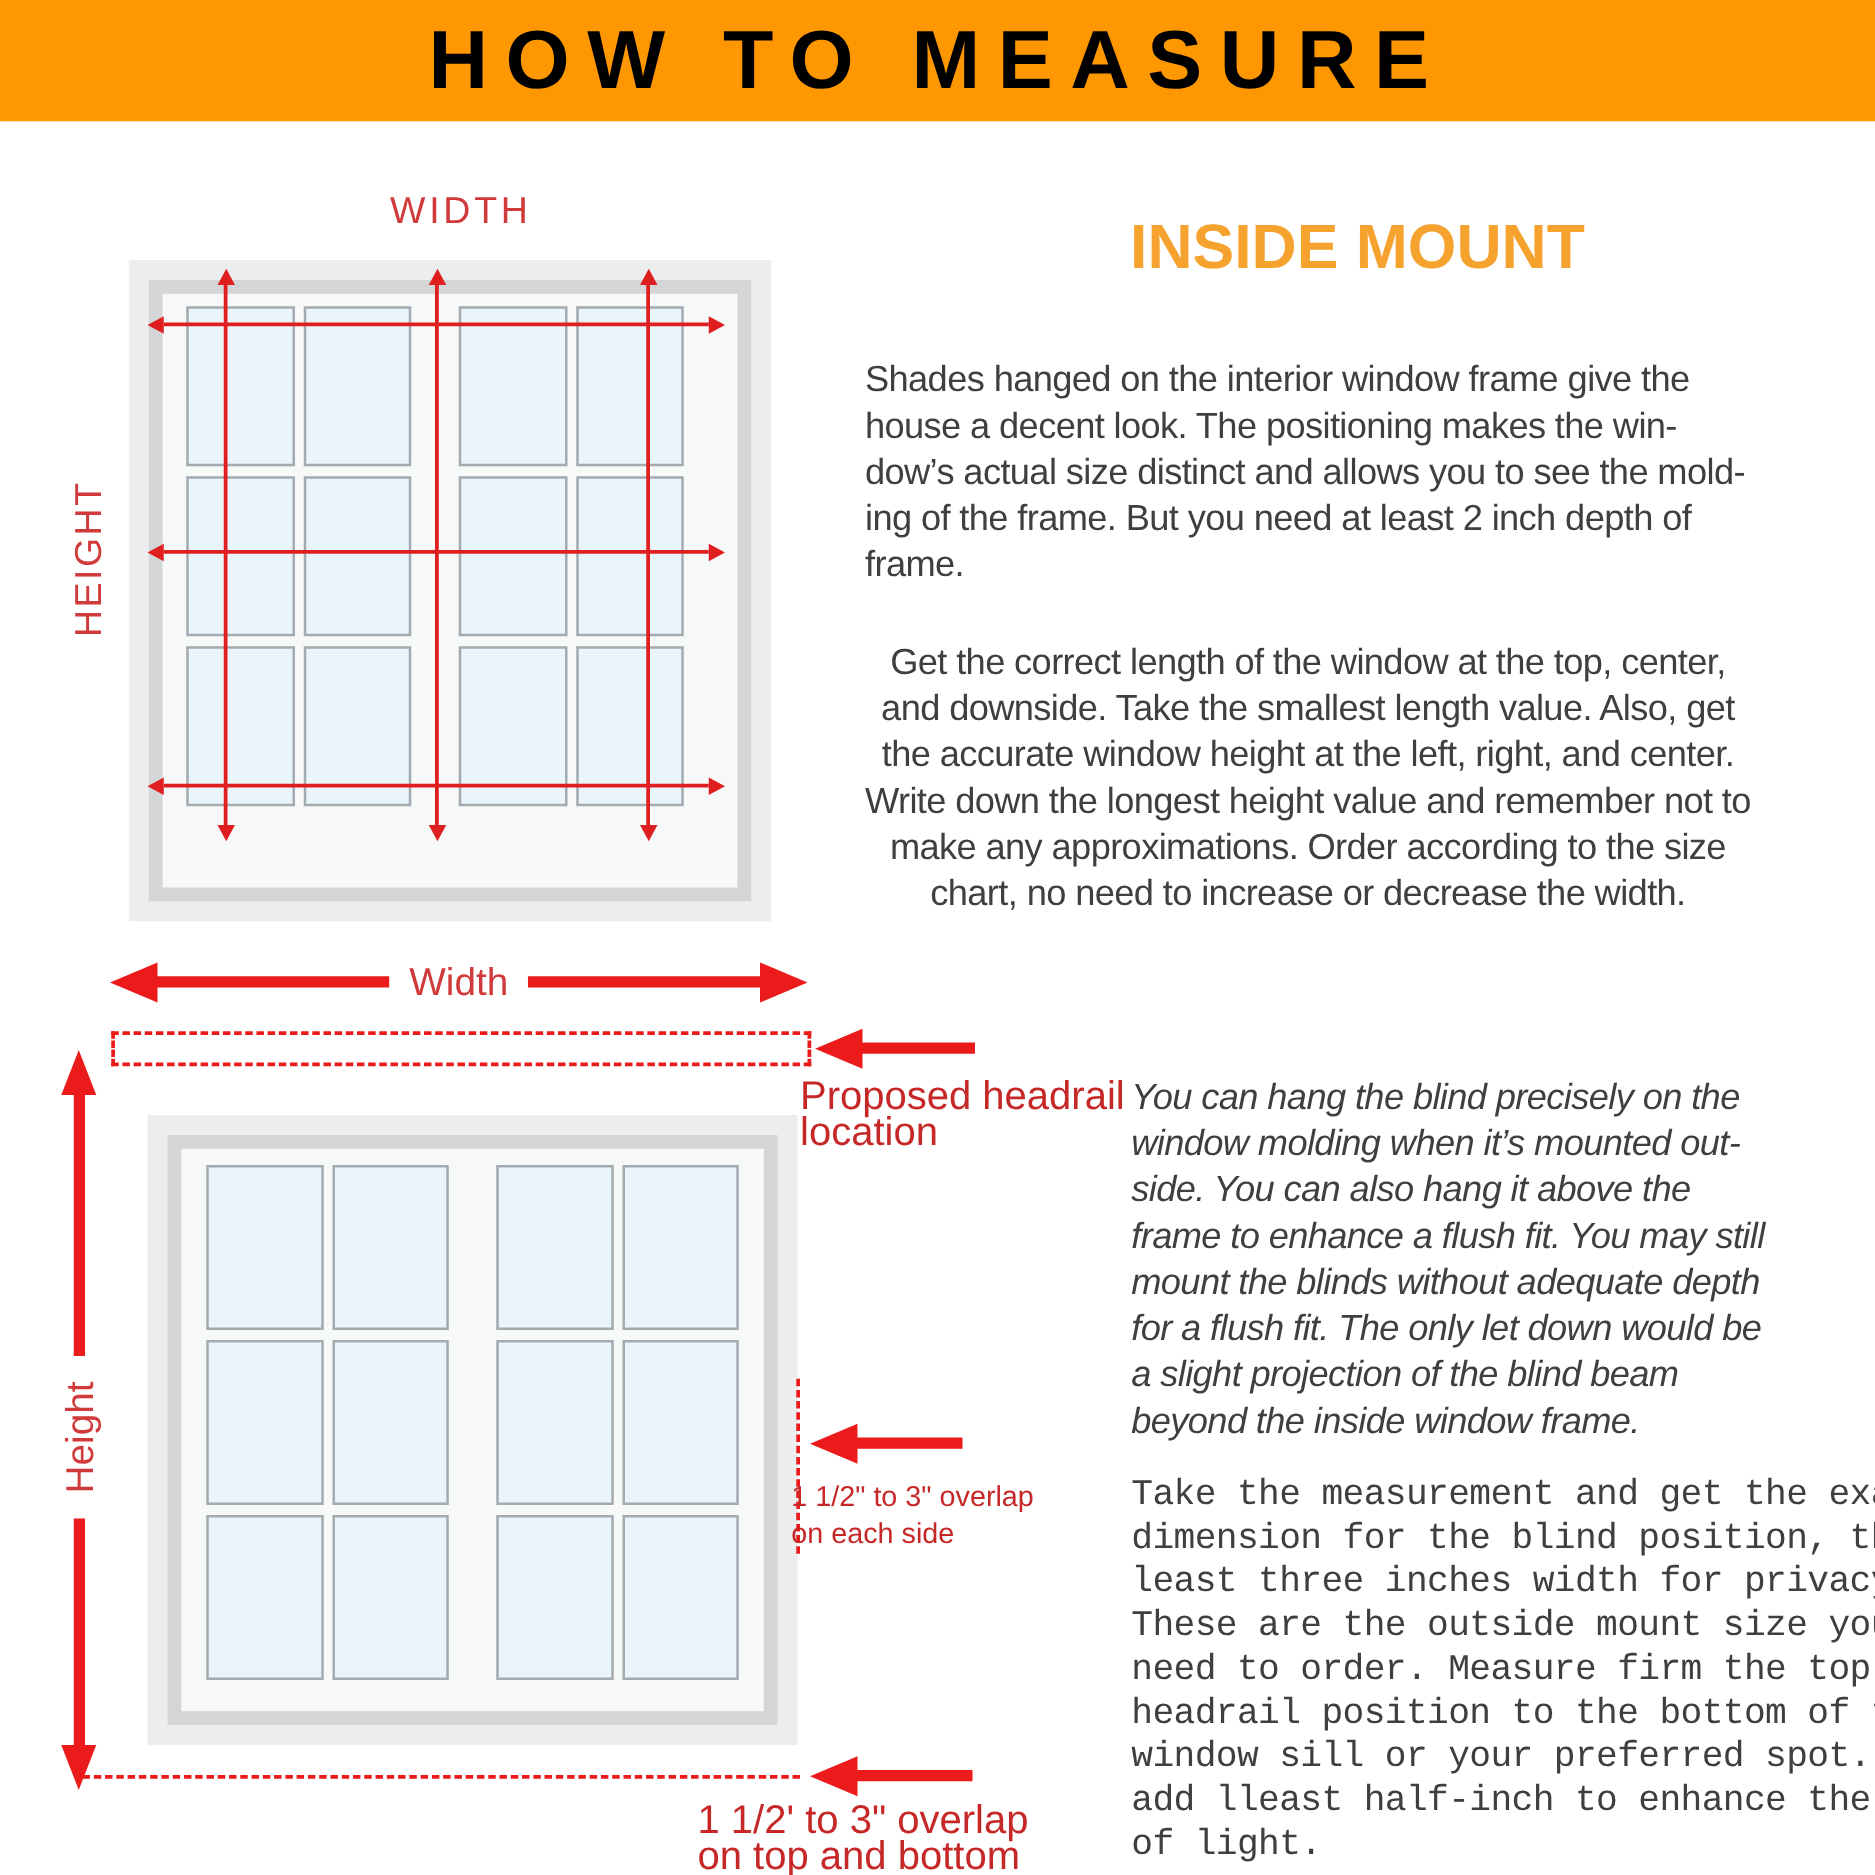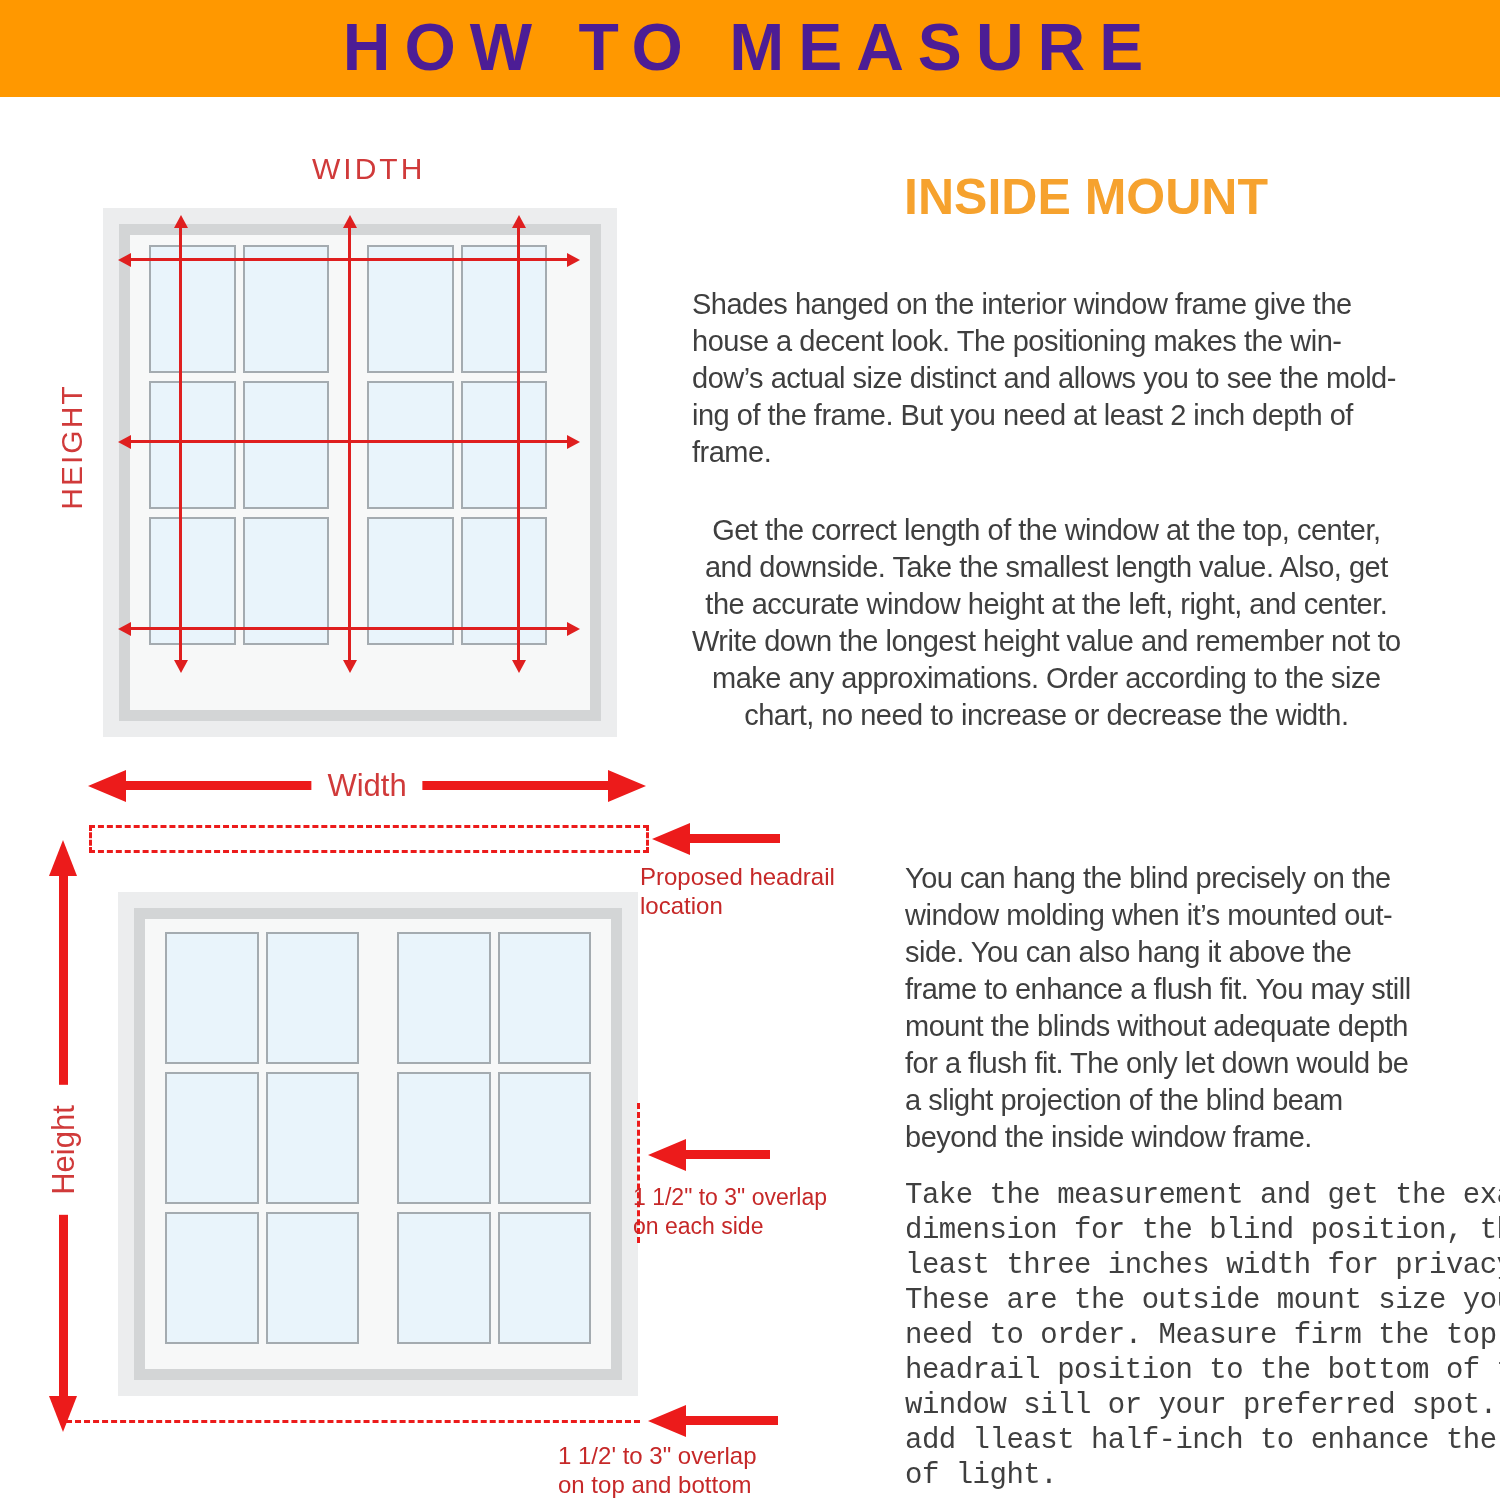--- a/index.html
+++ b/index.html
@@ -14,21 +14,21 @@
     --frame-outer:#ECEDEE;
     --frame-bevel:#D3D5D6;
     --frame-inner:#F7F8F8;
   }
   *{margin:0;padding:0;box-sizing:border-box;}
   body{background:#fff;font-family:"Liberation Sans",sans-serif;}
   .canvas{position:relative;width:1500px;height:1500px;background:#fff;overflow:hidden;}
 
   
   .band{position:absolute;left:0;top:0;width:1500px;height:97px;background:var(--band-orange);}
-  .band h1{color:#4c1d95;font-weight:700;font-size:66px;letter-spacing:14px;text-align:center;line-height:95px;white-space:nowrap;}
+  .band h1{color:#000000;font-weight:700;font-size:66px;letter-spacing:14px;text-align:center;line-height:95px;white-space:nowrap;}
 
   
   .sec-heading{position:absolute;color:var(--heading-orange);font-weight:700;font-size:50px;text-align:center;white-space:nowrap;}
   .body-text{position:absolute;color:var(--text-dark);font-size:29px;letter-spacing:-0.5px;line-height:37px;white-space:pre;}
   .lh35{line-height:35px;}
 
   
   .window{position:absolute;background:var(--frame-outer);}
   .win-bevel{position:absolute;left:16px;top:16px;right:16px;bottom:16px;background:var(--frame-bevel);}
   .win-inner{position:absolute;left:11px;top:11px;right:11px;bottom:11px;background:var(--frame-inner);}
@@ -53,21 +53,21 @@
   .tri-right{border-top:16px solid transparent;border-bottom:16px solid transparent;border-left:38px solid var(--thick-red);}
   .tri-up{border-left:14px solid transparent;border-right:14px solid transparent;border-bottom:36px solid var(--thick-red);}
   .tri-down{border-left:14px solid transparent;border-right:14px solid transparent;border-top:36px solid var(--thick-red);}
 
   
   .red-lbl{position:absolute;color:var(--label-red);white-space:pre;}
   .width-top{font-size:30px;letter-spacing:3px;}
   .height-top{font-size:30px;letter-spacing:2px;transform:rotate(-90deg);transform-origin:center;}
   .width-bot{font-size:31px;background:#fff;padding:2px 16px;transform:translate(-50%,-50%);}
   .height-bot{font-size:31px;background:#fff;padding:4px 20px;transform:translate(-50%,-50%) rotate(-90deg);}
-  .small-red{font-size:24px;line-height:29px;color:#C62828;}
+  .small-red{font-size:32px;line-height:29px;color:#C62828;}
 
   
   .dash-rect{position:absolute;border:3px dashed var(--thick-red);}
   .dash-h{position:absolute;border-top:3px dashed var(--thick-red);height:0;}
   .dash-v{position:absolute;border-left:3px dashed var(--thick-red);width:0;}
 </style>
 </head>
 <body>
 
 <div class="canvas">
@@ -162,21 +162,21 @@
   <div class="thick-h" style="left:684px;top:1150px;width:86px;"></div>
   <div class="red-lbl small-red" style="left:633px;top:1183px;font-size:23px;">1 1/2" to 3" overlap
 on each side</div>
 
   <div class="dash-h" style="left:66px;top:1420px;width:574px;"></div>
   <div class="tri tri-left" style="left:648px;top:1405px;"></div>
   <div class="thick-h" style="left:684px;top:1416px;width:94px;"></div>
   <div class="red-lbl small-red" style="left:558px;top:1441px;">1 1/2' to 3" overlap
 on top and bottom</div>
 
-  <div class="body-text" style="left:905px;top:860px;">You can hang the blind precisely on the
+  <div class="body-text" style="left:905px;top:860px;font-style:italic;">You can hang the blind precisely on the
 window molding when it’s mounted out-
 side. You can also hang it above the
 frame to enhance a flush fit. You may still
 mount the blinds without adequate depth
 for a flush fit. The only let down would be
 a slight projection of the blind beam
 beyond the inside window frame.</div>
   <div class="body-text lh35" style="left:905px;top:1178px;font-family:Liberation Mono, monospace;">Take the measurement and get the exact
 dimension for the blind position, then add
 least three inches width for privacy.

